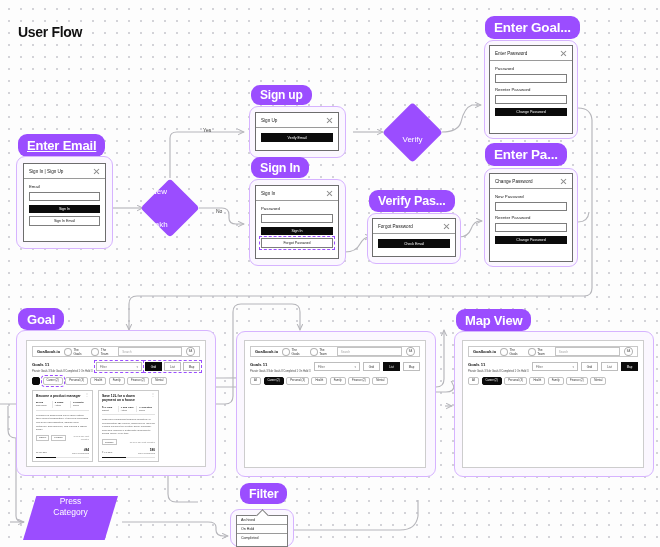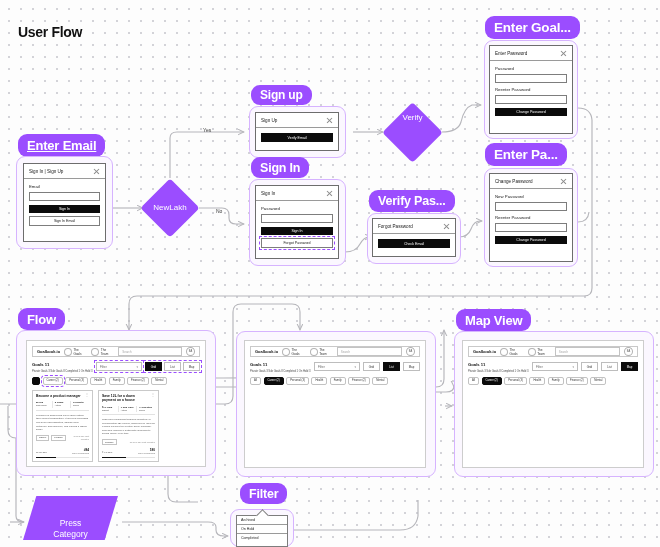--- a/index.html
+++ b/index.html
@@ -98,21 +98,21 @@
     text-align:center;line-height:1.15;
     pointer-events:none;
   }
 
   
   .para{
     position:absolute;
     background:#9b4dff;
     clip-path:polygon(14% 0,100% 0,86% 100%,0 100%);
     color:#fff;
-    display:flex;align-items:flex-end;justify-content:center;
+    display:flex;align-items:flex-start;justify-content:center;
     text-align:center;font-size:8.5px;line-height:1.3;
   }
 
   
   .edge-lab{position:absolute;font-size:5px;color:#3a3a3a;}
 
   
   .screen{
     position:absolute;background:#fff;border:1px solid #cdcdcd;
     box-sizing:border-box;padding:5px;font-size:3.2px;color:#222;
@@ -258,21 +258,21 @@
       <span class="modal-title">Sign In | Sign Up</span>
       <span class="xicon"></span>
     </div>
     <div class="fld-label">Email</div>
     <div class="fld-input"></div>
     <div class="btn-dark">Sign In</div>
     <div class="btn-light">Sign In Email</div>
   </div>
 
   <div class="diamond" style="left:149px;top:187px;width:42px;height:42px;"></div>
-  <div class="diamond-label" style="left:149px;top:187px;width:42px;height:42px;flex-direction:row;">
+  <div class="diamond-label" style="left:138px;top:187px;width:42px;height:42px;flex-direction:column;justify-content:space-between;">
     <span>New</span>
     <span>Lakh</span>
   </div>
   <div class="edge-lab" style="left:203px;top:127px;">Yes</div>
   <div class="edge-lab" style="left:216px;top:208px;">No</div>
 
   <div class="pill" style="left:251px;top:85px;height:20px;font-size:12px;">Sign up</div>
   <div class="group" style="left:249px;top:106px;width:97px;height:52px;"></div>
   <div class="modal" style="left:255px;top:112px;width:84px;height:39px;">
     <div class="modal-head">
@@ -289,21 +289,21 @@
       <span class="modal-title">Sign In</span>
       <span class="xicon"></span>
     </div>
     <div class="fld-label">Password</div>
     <div class="fld-input"></div>
     <div class="btn-dark">Sign In</div>
     <div class="btn-light sel-dash">Forgot Password</div>
   </div>
 
   <div class="diamond" style="left:391px;top:111px;width:43px;height:43px;"></div>
-  <div class="diamond-label" style="left:391px;top:96px;width:43px;height:43px;">Verify</div>
+  <div class="diamond-label" style="left:391px;top:118px;width:43px;height:43px;">Verify</div>
 
   <div class="pill" style="left:485px;top:16px;height:23px;font-size:13.5px;">Enter Goal...</div>
   <div class="group" style="left:484px;top:40px;width:94px;height:99px;"></div>
   <div class="modal" style="left:489px;top:45px;width:84px;height:89px;">
     <div class="modal-head">
       <span class="modal-title">Enter Password</span>
       <span class="xicon"></span>
     </div>
     <div class="fld-label">Password</div>
     <div class="fld-input"></div>
@@ -329,21 +329,21 @@
   <div class="pill" style="left:369px;top:190px;height:22px;font-size:12.5px;">Verify Pas...</div>
   <div class="group" style="left:367px;top:213px;width:94px;height:51px;"></div>
   <div class="modal" style="left:372px;top:218px;width:84px;height:39px;">
     <div class="modal-head">
       <span class="modal-title">Forgot Password</span>
       <span class="xicon"></span>
     </div>
     <div class="btn-dark" style="height:9px;">Check Email</div>
   </div>
 
-  <div class="pill" style="left:18px;top:308px;height:22px;font-size:13px;">Flow</div>
+  <div class="pill" style="left:18px;top:308px;height:22px;font-size:13px;">Goal</div>
   <div class="group" style="left:16px;top:330px;width:200px;height:146px;"></div>
   <div class="screen" style="left:26px;top:340px;width:180px;height:127px;">
     <div class="nav">
       <span class="brand">Goalbook.io</span>
       <span class="navitem">
         <span class="navcirc"></span>
         <span>The Goals</span>
       </span>
       <span class="navitem">
         <span class="navcirc"></span>

